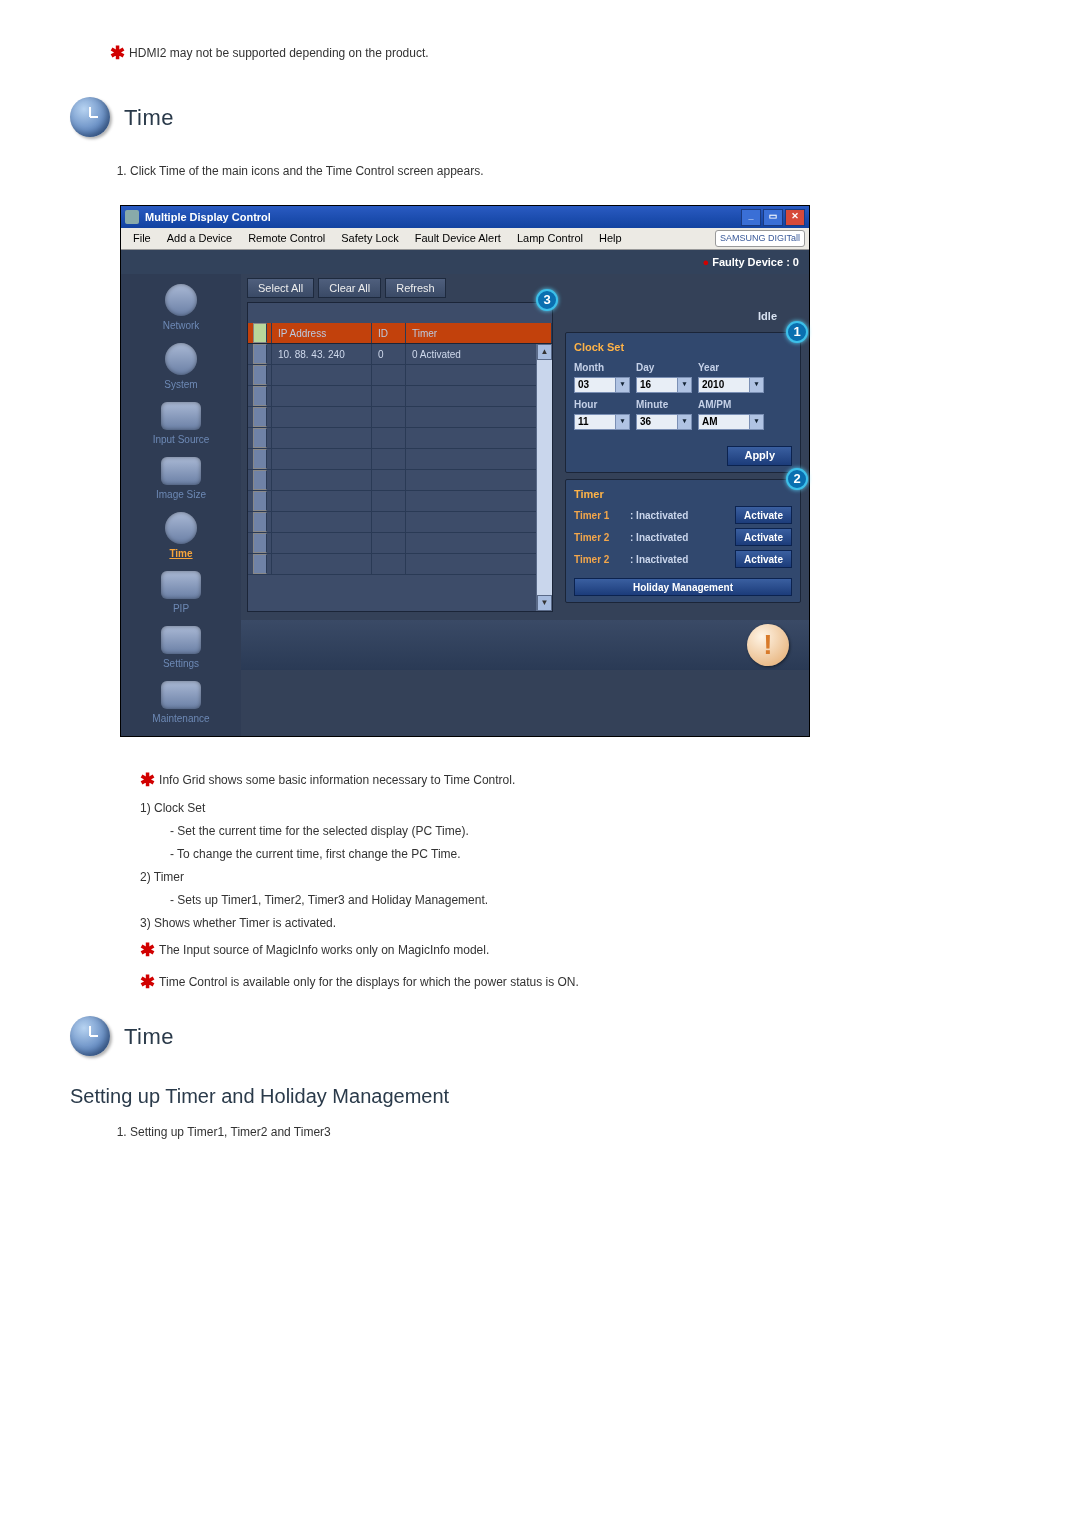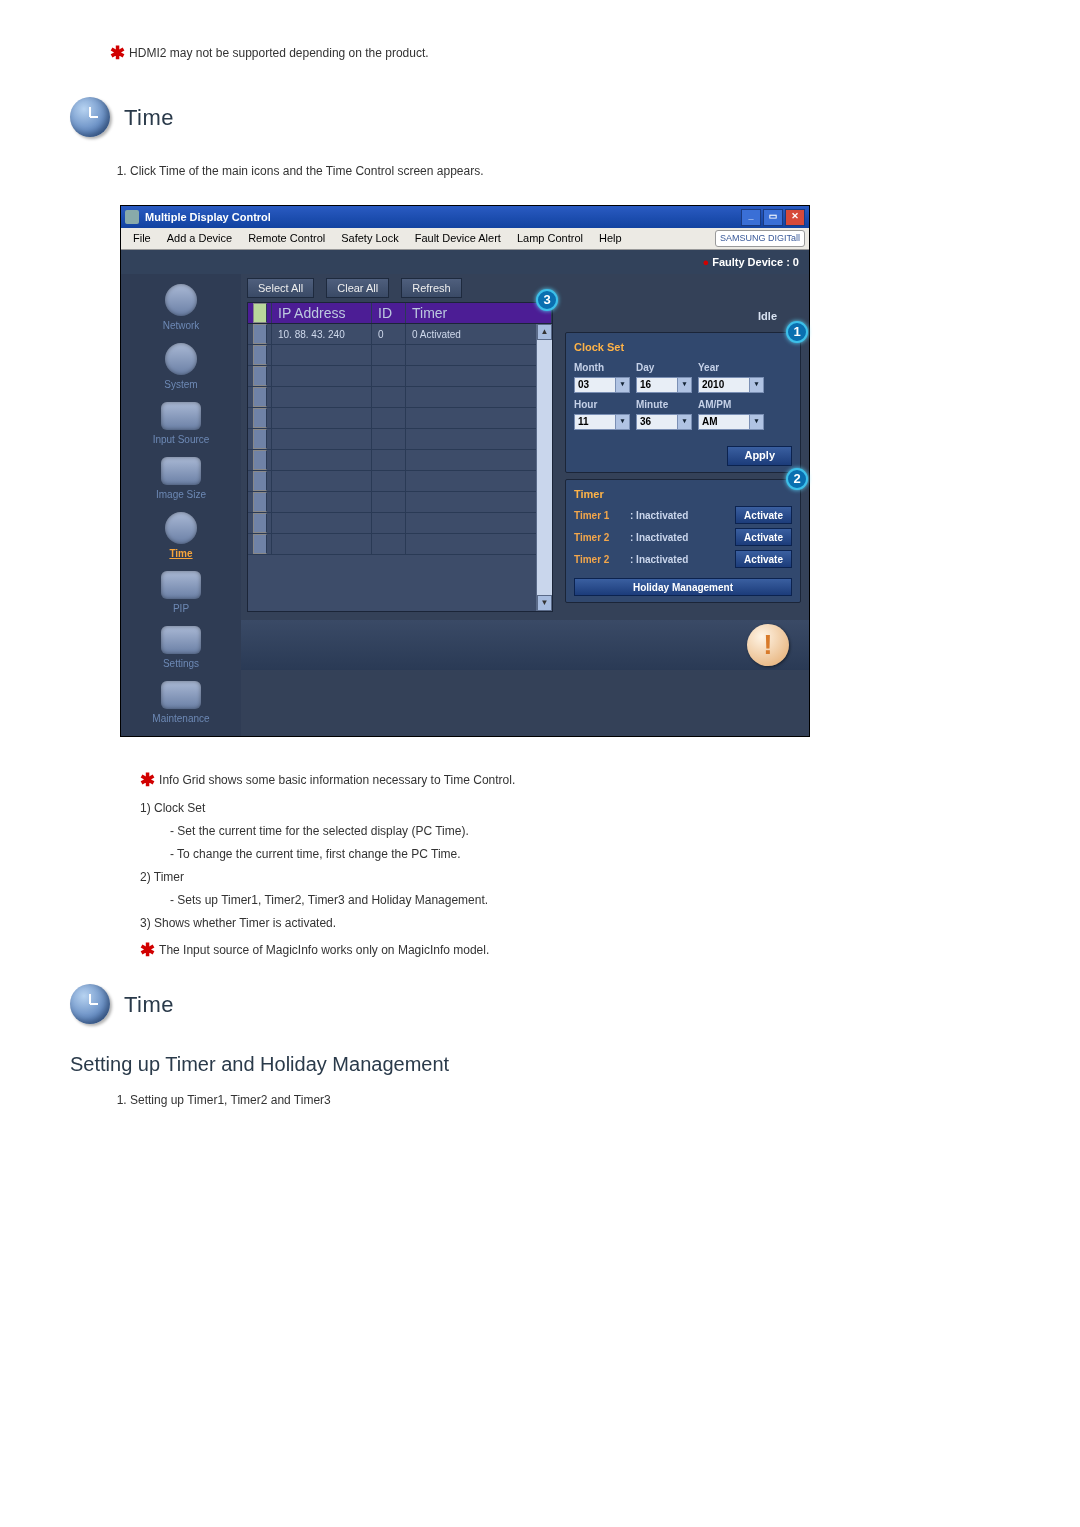--- a/index.html
+++ b/index.html
@@ -62,29 +62,29 @@
   
   .mainarea { display:flex; background:#344158; min-height:420px;}
   
   .sidebar { width:120px; background:#2f3c54; padding:6px 0; display:flex; flex-direction:column; align-items:center; gap:2px;}
   .side-item { width:100%; text-align:center; color:#6d89b5; font-size:10px; padding:4px 0;}
   .side-item.active .side-label { color:#f7a53b; font-weight:bold; text-decoration:underline;}
   .side-icon { width:40px; height:28px; margin:0 auto 2px auto; border-radius:6px; background:linear-gradient(to bottom,#aab9d5,#6a7fa5); box-shadow:inset 0 0 4px rgba(0,0,0,0.4);}
   .side-icon.round { border-radius:50%; width:32px; height:32px; }
   
   .center { flex:1; display:flex; flex-direction:column;}
-  .toolbar-row { height:28px; display:flex; align-items:flex-start; gap:8px; padding:4px 6px;}
+  .toolbar-row { height:28px; display:flex; align-items:flex-start; gap:0; padding:4px 6px;}
   .tool-btn {
     background:linear-gradient(to bottom,#4f5f7d,#3a4a66);
     border:1px solid #1e2a3e; color:#eee; font-size:11px;
     height:20px; padding:0 10px; display:inline-flex; align-items:center; margin-right:4px;
   }
   .tool-btn.idle { margin-left:auto; padding:0 20px; border:none; color:#d9e3f2; background:transparent; font-weight:bold;}
   .grid-wrap { position:relative; margin:0 6px 8px 6px; border:1px solid #1b2538; background:#3d4c69; height:310px; display:flex; flex-direction:column;}
-  .ghead { display:flex; background:#4c1d95; border-bottom:1px solid #1b2538; font-size:14px; color:#bcc9df;}
+  .ghead { display:flex; background:#c2410c; border-bottom:1px solid #1b2538; font-size:10px; color:#bcc9df;margin-top:20px;}
   .ghead div, .grow div { border-right:1px solid #2a3a55; height:20px; display:flex; align-items:center; padding:0 6px;}
   .col-chk{width:24px;justify-content:center;}
   .col-ip{width:100px;}
   .col-id{width:34px;}
   .col-timer{flex:1;}
   .gbody{flex:1; position:relative; overflow:hidden;}
   .grow { display:flex; font-size:10px; color:#cfd9ec; border-bottom:1px solid #2a3a55;}
   .chkbox{width:12px;height:12px;border:1px solid #888;background:#6f82a6;}
   .chkbox.checked{background:#b9d79b;}
   .scrollbar{position:absolute;right:0;top:0;bottom:0;width:16px;background:#c9d6ec;border-left:1px solid #5a6a88;}
@@ -395,20 +395,21 @@
 
 <div class="desc-block">
   <p class="star-line"><span class="star">✱</span><span>Info Grid shows some basic information necessary to Time Control.</span></p>
   <p class="num">1) Clock Set</p>
   <p class="bullet">- Set the current time for the selected display (PC Time).</p>
   <p class="bullet">- To change the current time, first change the PC Time.</p>
   <p class="num">2) Timer</p>
   <p class="bullet">- Sets up Timer1, Timer2, Timer3 and Holiday Management.</p>
   <p class="num">3) Shows whether Timer is activated.</p>
   <p class="star-line"><span class="star">✱</span><span>The Input source of MagicInfo works only on MagicInfo model.</span></p>
+  <p class="star-line"><span class="star">✱</span><span>Time Control is available only for the displays for which the power status is ON.</span></p>
 </div>
 
 <div class="section-header">
   <div class="clock-icon"></div>
   <div class="section-title">Time</div>
 </div>
 
 <div class="subtitle">Setting up Timer and Holiday Management</div>
 
 <ol class="body-list">

